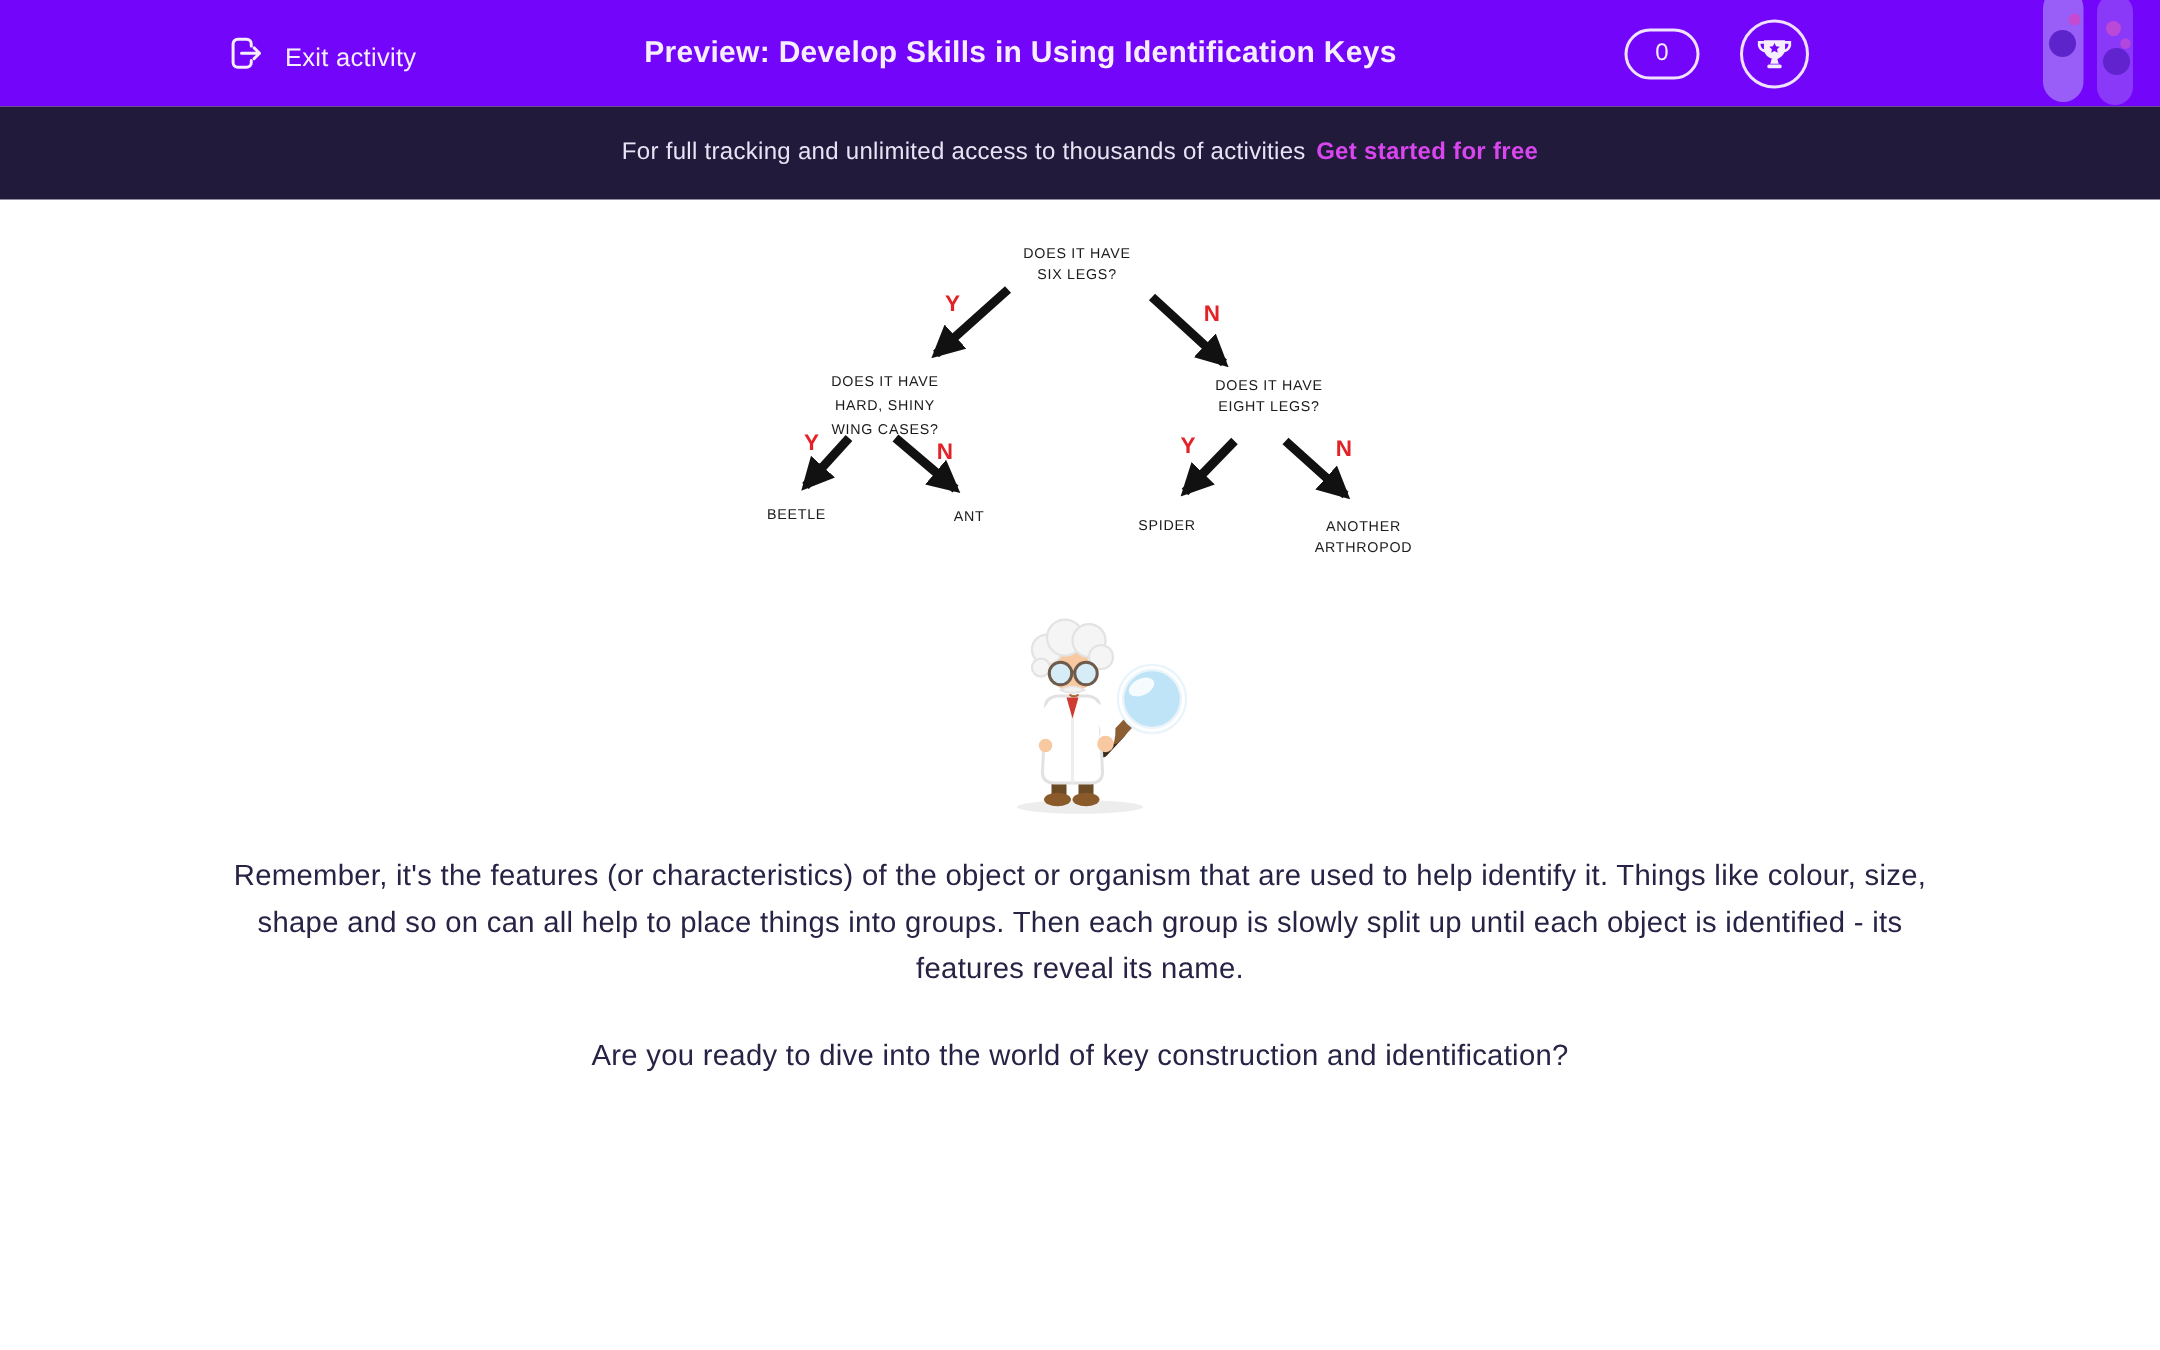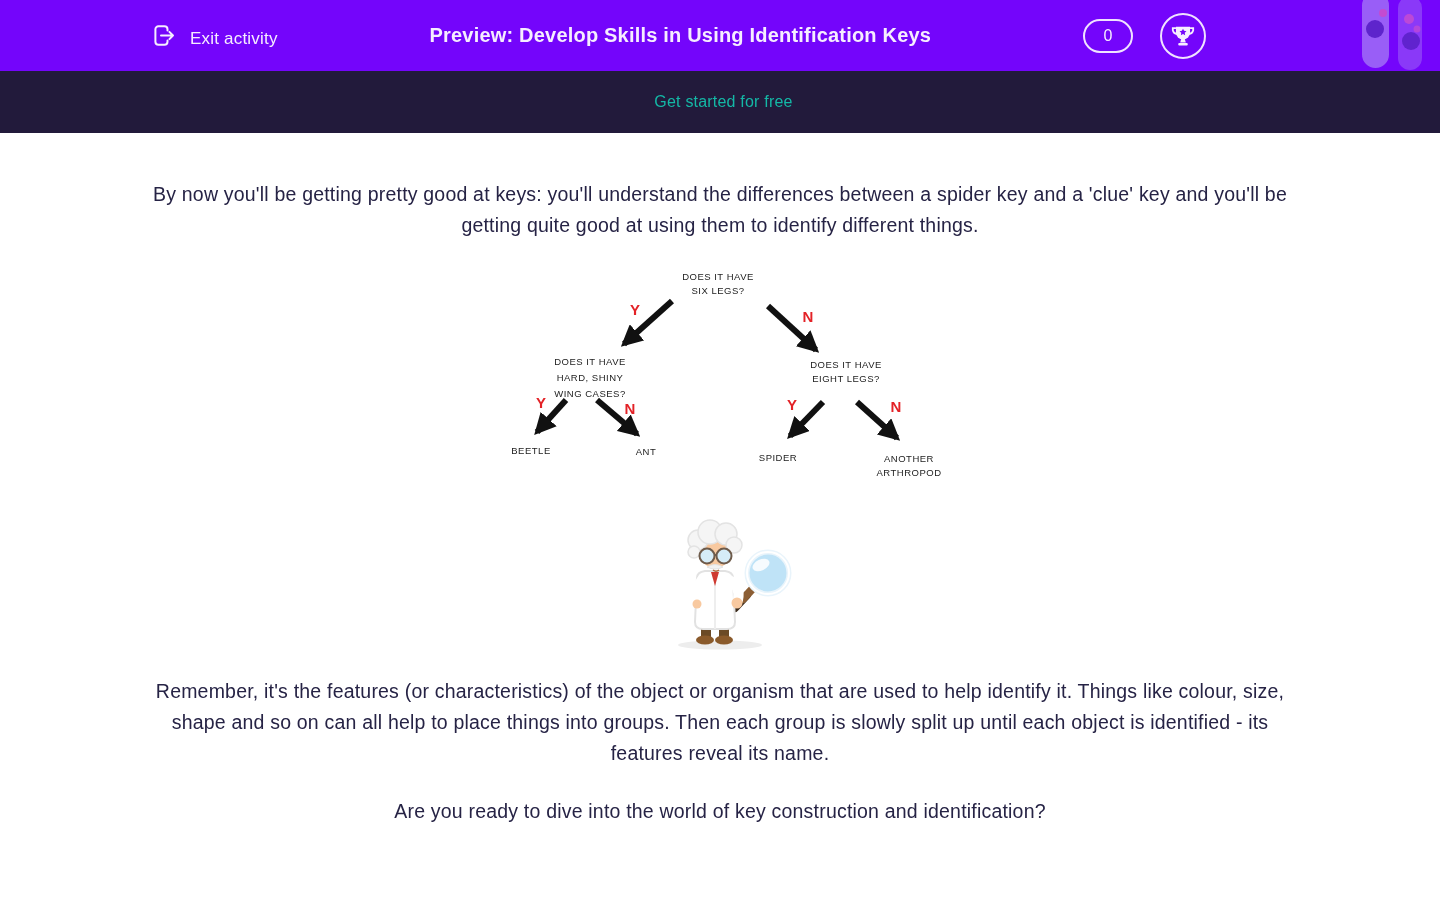--- a/index.html
+++ b/index.html
@@ -43,21 +43,21 @@
   }
   .tubes-wrap { margin-left: 148px; margin-right: 8px; height: 71px; overflow: hidden; }
 
   
   .upgrade-banner {
     height: 62px; background: #221a3b;
     display: flex; align-items: center; justify-content: center;
     color: #e9e3f6; font-size: 16px; letter-spacing: 0.2px;
   }
   .upgrade-banner a {
-    color: #14b8a6; font-weight: normal; text-decoration: none;
+    color: #d946ef; font-weight: bold; text-decoration: none;
     margin-left: 7px; cursor: pointer;
   }
 
   
   main { text-align: center; color: #262345; }
   main p {
     width: 1150px; margin: 0 auto;
     font-size: 19.5px; line-height: 31px; letter-spacing: 0.2px;
     font-weight: 500;
   }
@@ -113,25 +113,25 @@
         <rect x="44" y="-4" width="24" height="74" rx="12" fill="#a06ef6" opacity="0.5"></rect>
         <circle cx="57" cy="41" r="9" fill="#5b21c9" opacity="0.9"></circle>
         <circle cx="55" cy="19" r="5" fill="#c44bd1" opacity="0.85"></circle>
         <circle cx="63" cy="29" r="3.5" fill="#c44bd1" opacity="0.7"></circle>
       </svg>
     </div>
   </div>
 </header>
 
 <div class="upgrade-banner">
+  <span>For full tracking and unlimited access to thousands of activities</span>
   <a>Get started for free</a>
 </div>
 
 <main>
-  <p class="p-intro">By now you'll be getting pretty good at keys: you'll understand the differences between a spider key and a 'clue' key and you'll be getting quite good at using them to identify different things.</p>
 
   <figure class="key-diagram" style="margin-left:auto;margin-right:auto;">
     <svg width="460" height="222" viewBox="0 0 460 222">
       <defs>
         <marker id="ah" markerWidth="3.6" markerHeight="3.6" refX="2.9" refY="1.8" orient="auto">
           <path d="M0,0 L3.6,1.8 L0,3.6 Z" fill="#111111"></path>
         </marker>
       </defs>
 
       <text class="q" x="228" y="19" text-anchor="middle">DOES IT HAVE</text>

